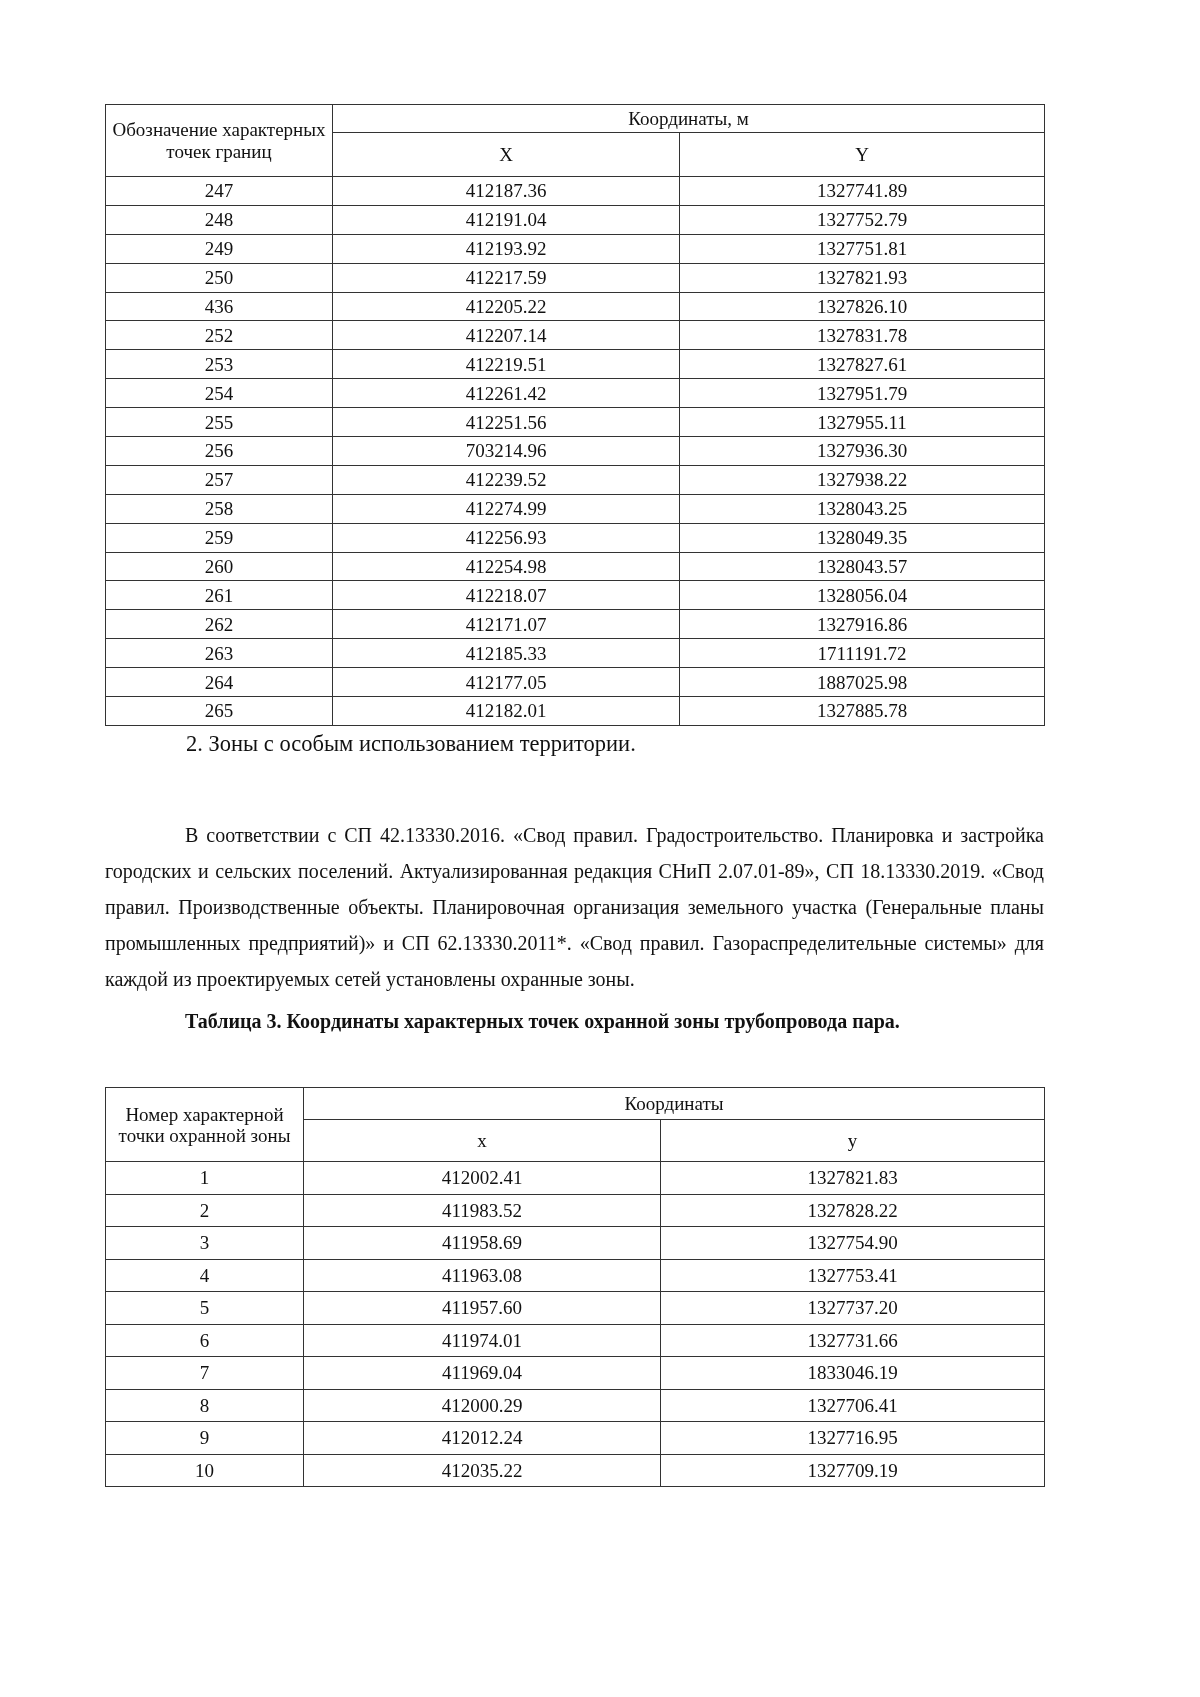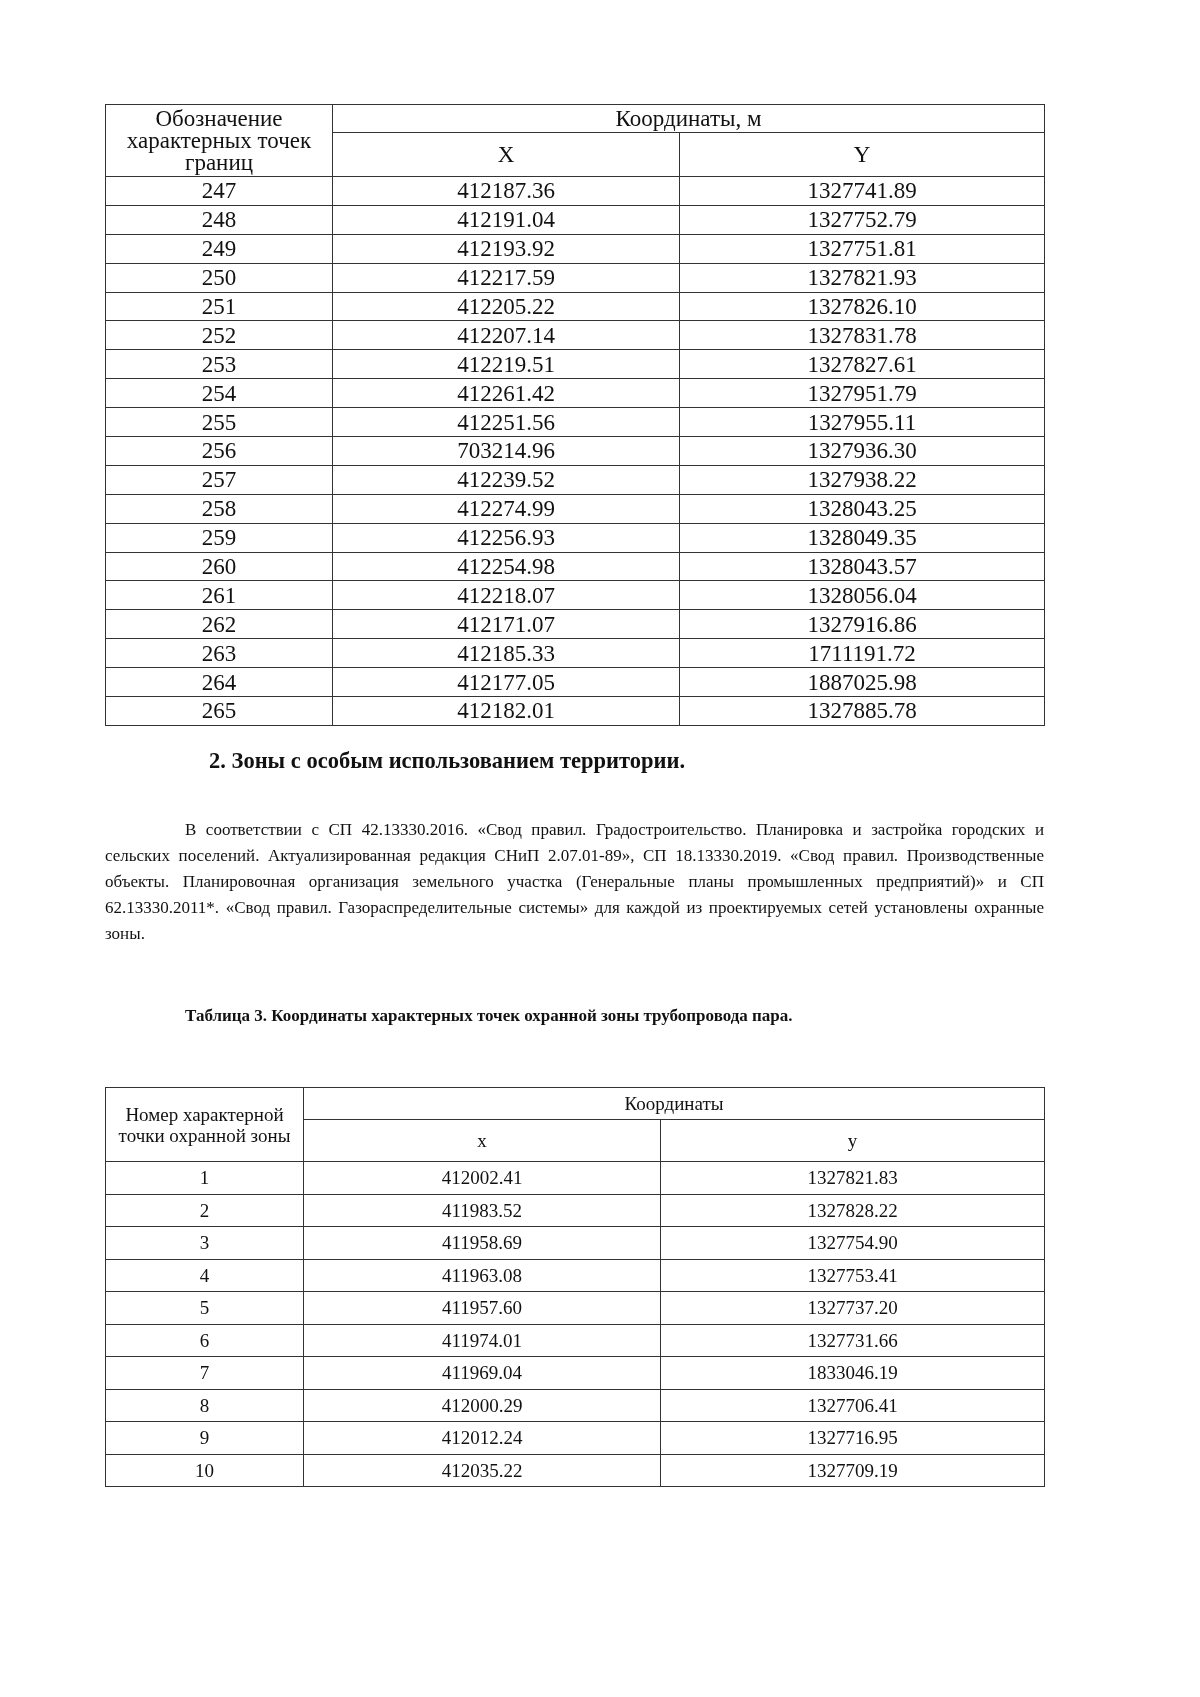--- a/index.html
+++ b/index.html
@@ -2,35 +2,35 @@
 <html><head>
   <meta charset="utf-8">
   <style>
     html, body { margin: 0; padding: 0; background: #ffffff; }
     body {
       width: 1200px; height: 1697px; position: relative; overflow: hidden;
       font-family: "Liberation Serif", "DejaVu Serif", serif; color: #111;
     }
     table { border-collapse: collapse; position: absolute; left: 105px; width: 939px; table-layout: fixed; }
     td, th { border: 1.5px solid #333; text-align: center; font-weight: normal; padding: 0; }
-    #t1 { top: 104px; font-size: 23px; }
+    #t1 { top: 104px; font-size: 19px; }
     #t1 .h1 { height: 28px; line-height: 22px; }
     #t1 .h2 { height: 44px; }
     #t1 .hdr-left { line-height: 22px; }
     #t1 tbody td { height: 27.9px; line-height: 27px; }
     #t2 { top: 1087px; font-size: 19px; left: 105px; width: 939px; }
     #t2 .h1 { height: 32px; }
     #t2 .h2 { height: 42px; }
     #t2 .hdr-left { line-height: 21px; }
     #t2 tbody td { height: 31.5px; line-height: 31px; }
     .heading {
-      position: absolute; left: 186px; top: 748px; font-size: 22.5px; font-weight: bold; margin-left: 23px;
+      position: absolute; left: 186px; top: 731px; font-size: 22.5px; font-weight: normal;
     }
     .para {
-      position: absolute; left: 105px; width: 939px; font-size: 17px; line-height: 26px;
+      position: absolute; left: 105px; width: 939px; font-size: 20px; line-height: 36px;
       text-align: justify;
     }
     .para.p1 { top: 817px; text-indent: 80px; }
     .para.p2 { top: 1003px; text-indent: 80px; font-weight: bold; }
   </style>
 </head>
 <body>
 
 <table id="t1">
   <colgroup>
@@ -63,21 +63,21 @@
         <td>249</td>
         <td>412193.92</td>
         <td>1327751.81</td>
       </tr>
       <tr>
         <td>250</td>
         <td>412217.59</td>
         <td>1327821.93</td>
       </tr>
       <tr>
-        <td>251</td>
+        <td>436</td>
         <td>412205.22</td>
         <td>1327826.10</td>
       </tr>
       <tr>
         <td>252</td>
         <td>412207.14</td>
         <td>1327831.78</td>
       </tr>
       <tr>
         <td>253</td>

